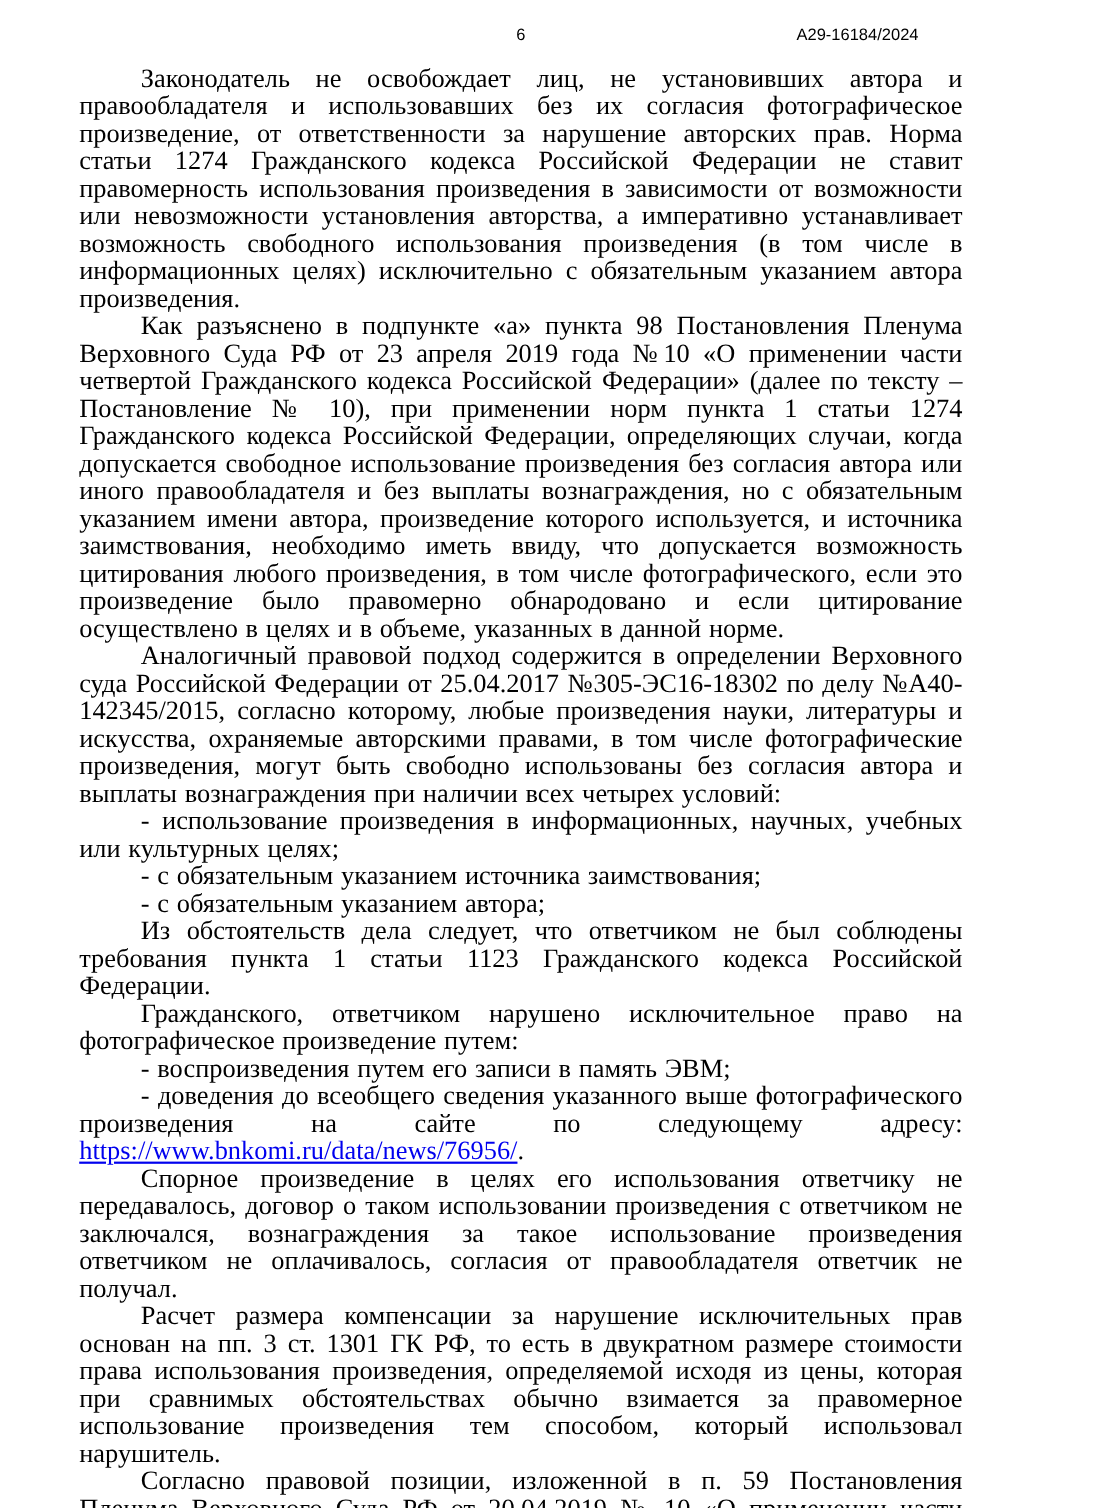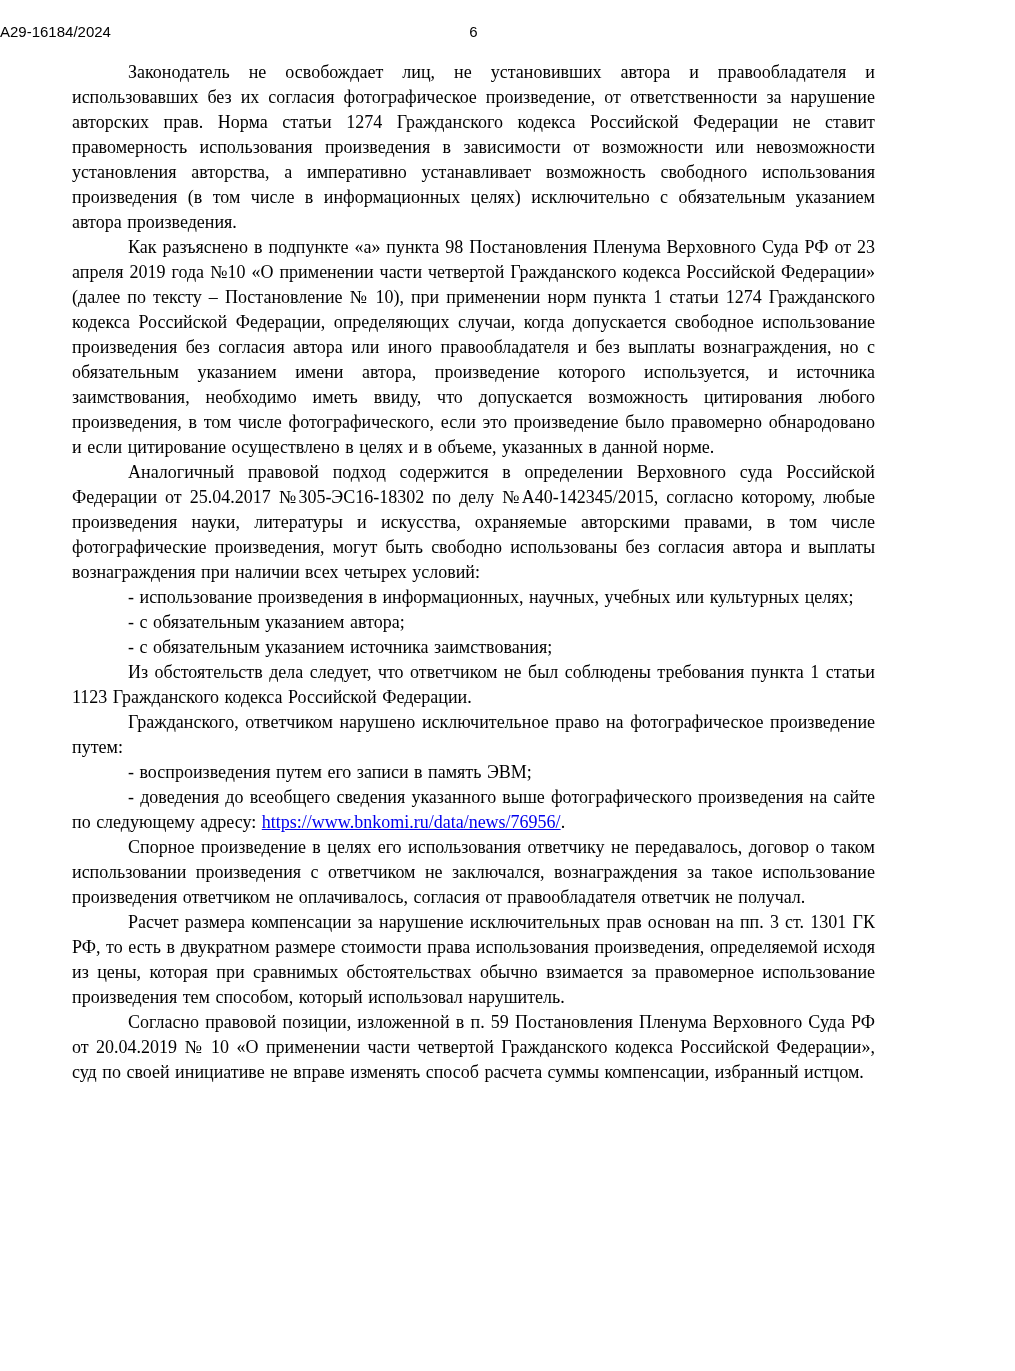--- a/index.html
+++ b/index.html
@@ -30,32 +30,32 @@
     top: 0;
     left: 72px;
     width: 803px;
     text-align: center;
   }
   .case-number {
     position: absolute;
     top: 0;
     left: 0;
     width: 835px;
-    text-align: left;
+    text-align: right;
   }
   .doc-body {
     position: absolute;
     top: 60px;
     left: 72px;
     width: 803px;
   }
   .doc-body p {
     margin: 0;
     padding: 0;
-    font-size: 18px;
+    font-size: 24px;
     line-height: 25px;
     text-align: justify;
     text-indent: 56px;
     word-spacing: 1px;
   }
   .doc-body a {
     color: #0000ee;
   }
 </style>
 </head>
@@ -66,22 +66,22 @@
   <div class="page-header">
     <span class="page-number">6</span>
     <span class="case-number">А29-16184/2024</span>
   </div>
 
   <div class="doc-body">
     <p>Законодатель не освобождает лиц, не установивших автора и правообладателя и использовавших без их согласия фотографическое произведение, от ответственности за нарушение авторских прав. Норма статьи 1274 Гражданского кодекса Российской Федерации не ставит правомерность использования произведения в зависимости от возможности или невозможности установления авторства, а императивно устанавливает возможность свободного использования произведения (в том числе в информационных целях) исключительно с обязательным указанием автора произведения.</p>
     <p>Как разъяснено в подпункте «а» пункта 98 Постановления Пленума Верховного Суда РФ от 23 апреля 2019 года №10 «О применении части четвертой Гражданского кодекса Российской Федерации» (далее по тексту – Постановление № 10), при применении норм пункта 1 статьи 1274 Гражданского кодекса Российской Федерации, определяющих случаи, когда допускается свободное использование произведения без согласия автора или иного правообладателя и без выплаты вознаграждения, но с обязательным указанием имени автора, произведение которого используется, и источника заимствования, необходимо иметь ввиду, что допускается возможность цитирования любого произведения, в том числе фотографического, если это произведение было правомерно обнародовано и если цитирование осуществлено в целях и в объеме, указанных в данной норме.</p>
     <p>Аналогичный правовой подход содержится в определении Верховного суда Российской Федерации от 25.04.2017 №305-ЭС16-18302 по делу №А40-142345/2015, согласно которому, любые произведения науки, литературы и искусства, охраняемые авторскими правами, в том числе фотографические произведения, могут быть свободно использованы без согласия автора и выплаты вознаграждения при наличии всех четырех условий:</p>
     <p>- использование произведения в информационных, научных, учебных или культурных целях;</p>
+    <p>- с обязательным указанием источника заимствования;</p>
     <p>- с обязательным указанием автора;</p>
-    <p>- с обязательным указанием источника заимствования;</p>
     <p>Из обстоятельств дела следует, что ответчиком не был соблюдены требования пункта 1 статьи 1123 Гражданского кодекса Российской Федерации.</p>
     <p>Гражданского, ответчиком нарушено исключительное право на фотографическое произведение путем:</p>
     <p>- воспроизведения путем его записи в память ЭВМ;</p>
     <p>
       <span>- доведения до всеобщего сведения указанного выше фотографического произведения на сайте по следующему адресу: </span><a href="#">https://www.bnkomi.ru/data/news/76956/</a><span>.</span>
     </p>
     <p>Спорное произведение в целях его использования ответчику не передавалось, договор о таком использовании произведения с ответчиком не заключался, вознаграждения за такое использование произведения ответчиком не оплачивалось, согласия от правообладателя ответчик не получал.</p>
     <p>Расчет размера компенсации за нарушение исключительных прав основан на пп. 3 ст. 1301 ГК РФ, то есть в двукратном размере стоимости права использования произведения, определяемой исходя из цены, которая при сравнимых обстоятельствах обычно взимается за правомерное использование произведения тем способом, который использовал нарушитель.</p>
     <p>Согласно правовой позиции, изложенной в п. 59 Постановления Пленума Верховного Суда РФ от 20.04.2019 № 10 «О применении части четвертой Гражданского кодекса Российской Федерации», суд по своей инициативе не вправе изменять способ расчета суммы компенсации, избранный истцом.</p>
   </div>

